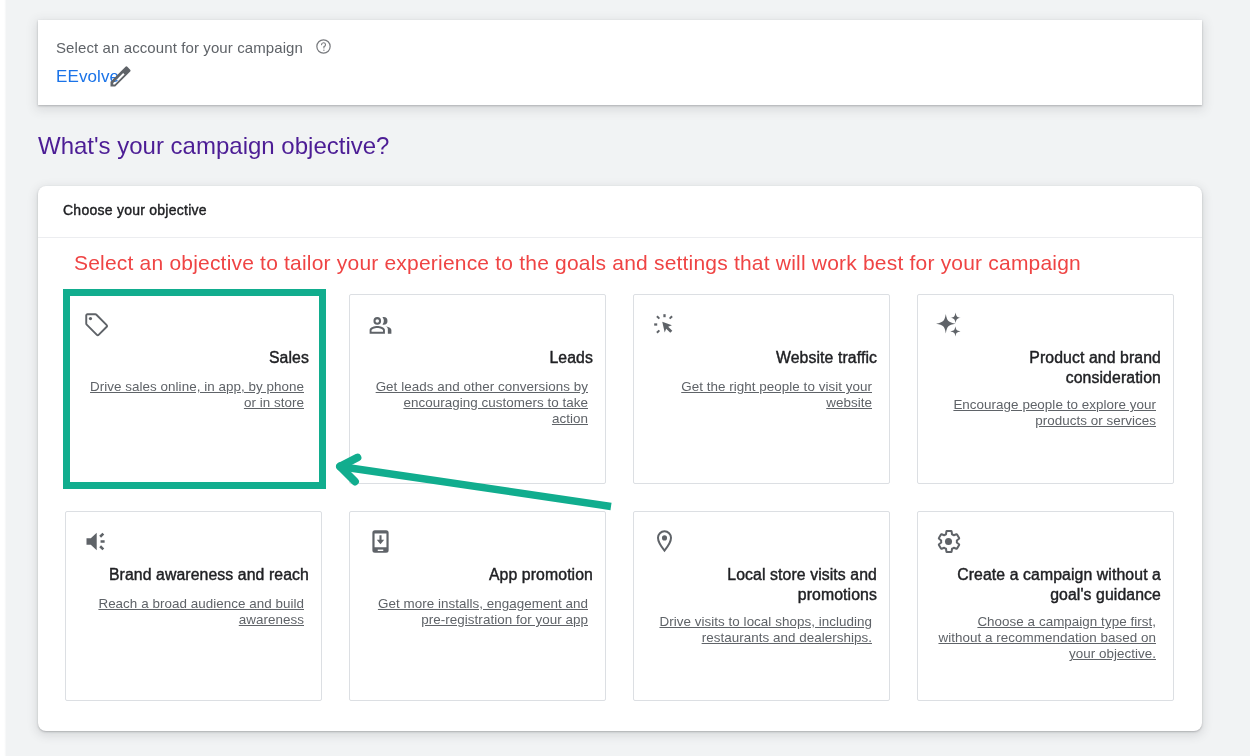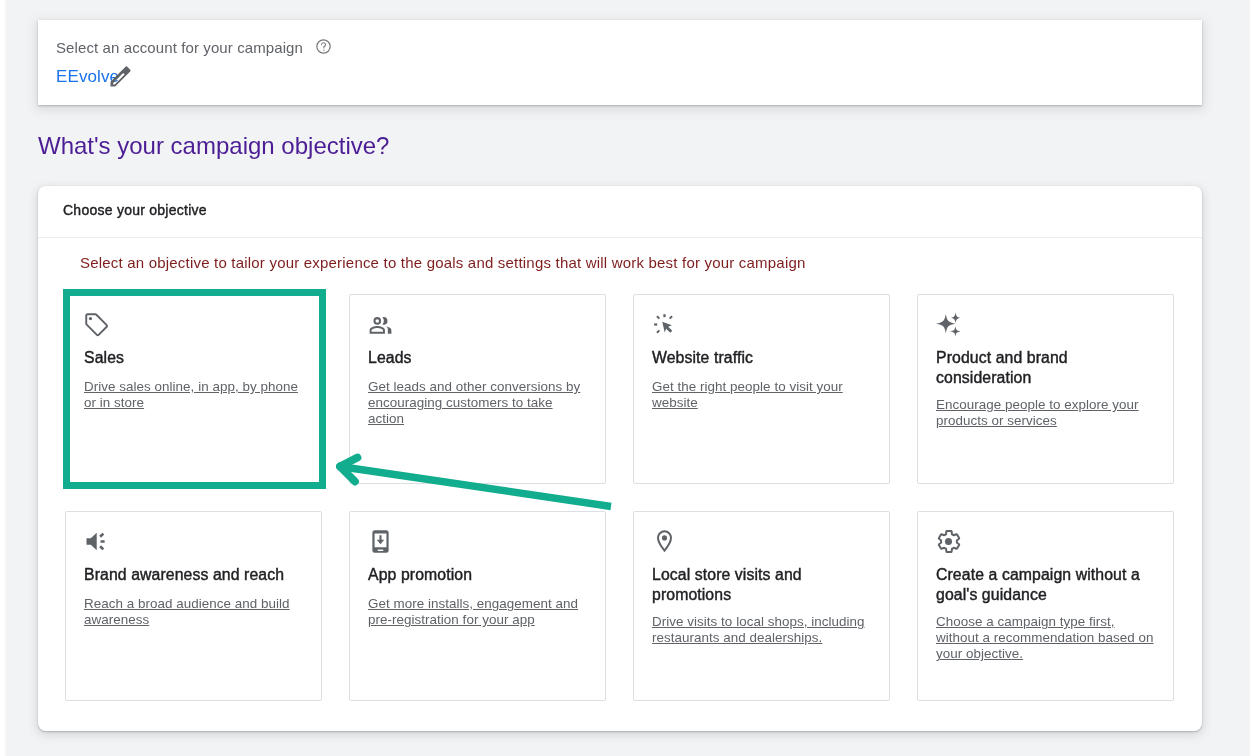--- a/index.html
+++ b/index.html
@@ -25,24 +25,24 @@
   .pencil{position:absolute;left:70px;top:44px;line-height:0;}
 
   
   .h1{position:absolute;left:38px;top:131px;margin:0;font-size:24px;font-weight:400;color:#4c1d95;letter-spacing:0px;line-height:30px;}
 
   
   .card{position:absolute;left:38px;top:186px;width:1164px;height:545px;background:#fff;border-radius:8px;
     box-shadow:0 1px 2px rgba(60,64,67,.30), 0 3px 10px 2px rgba(60,64,67,.13);}
   .card-head{position:absolute;left:0;top:0;width:100%;height:50.6px;border-bottom:1.4px solid #ecedf0;}
   .card-title{position:absolute;left:25px;top:10px;font-size:14px;font-weight:400;-webkit-text-stroke:.4px #202124;letter-spacing:.25px;color:#202124;line-height:28px;}
-  .subtitle{position:absolute;left:42px;top:67px;font-size:15px;letter-spacing:.2px;color:#7f1d1d;line-height:20px;}
+  .subtitle{position:absolute;left:36px;top:67px;font-size:21px;letter-spacing:.2px;color:#ef4444;line-height:20px;}
 
   .grid{position:absolute;left:27px;top:108px;}
-  .tile{position:absolute;width:257px;height:190.3px;border:1.3px solid #dcdfe3;border-radius:2px;background:#fff;box-sizing:border-box;}
+  .tile{position:absolute;width:257px;height:190.3px;border:1.3px solid #dcdfe3;border-radius:2px;background:#fff;box-sizing:border-box;text-align:right;}
   .tile .ico{position:absolute;left:18px;top:17px;width:24px;height:24px;color:#5f6368;line-height:0;}
   .tile .t-title{position:absolute;left:18px;top:53px;right:12px;font-size:15.8px;font-weight:400;-webkit-text-stroke:.42px #202124;color:#202124;line-height:20px;letter-spacing:.1px;}
   .tile .t-desc{position:absolute;left:18px;width:220px;font-size:13.4px;color:#5f6368;line-height:16px;letter-spacing:.05px;text-decoration:underline;}
 
   
   .hl{position:absolute;left:63px;top:289px;width:263px;height:200px;border:7px solid #11ad8e;box-sizing:border-box;}
   .arrow{position:absolute;left:325px;top:452px;}
 </style>
 </head>
 <body>

